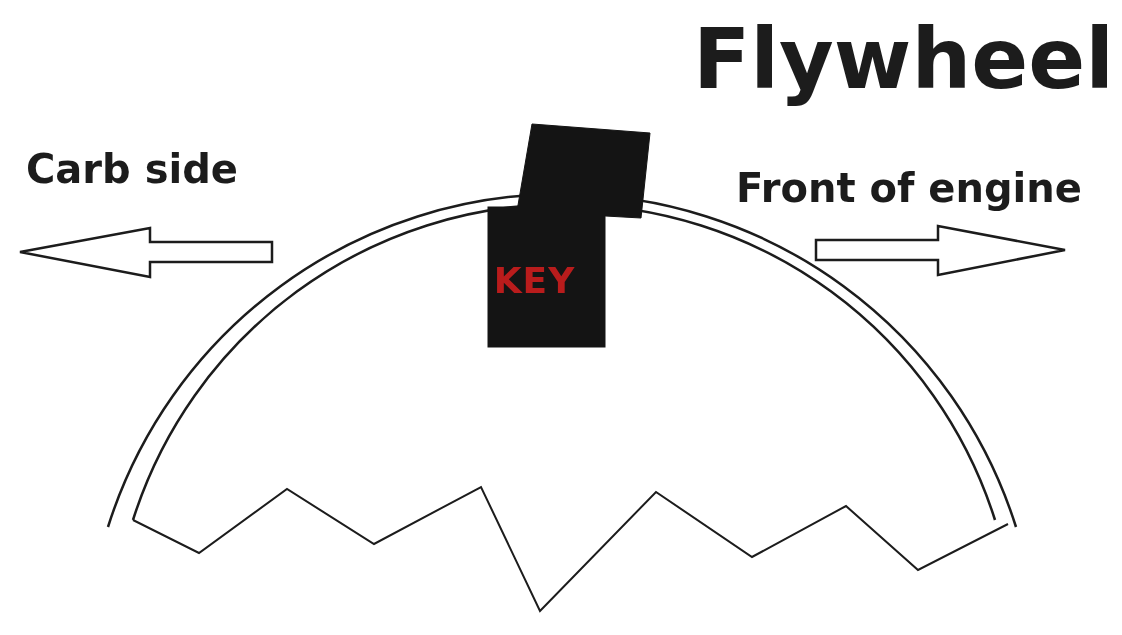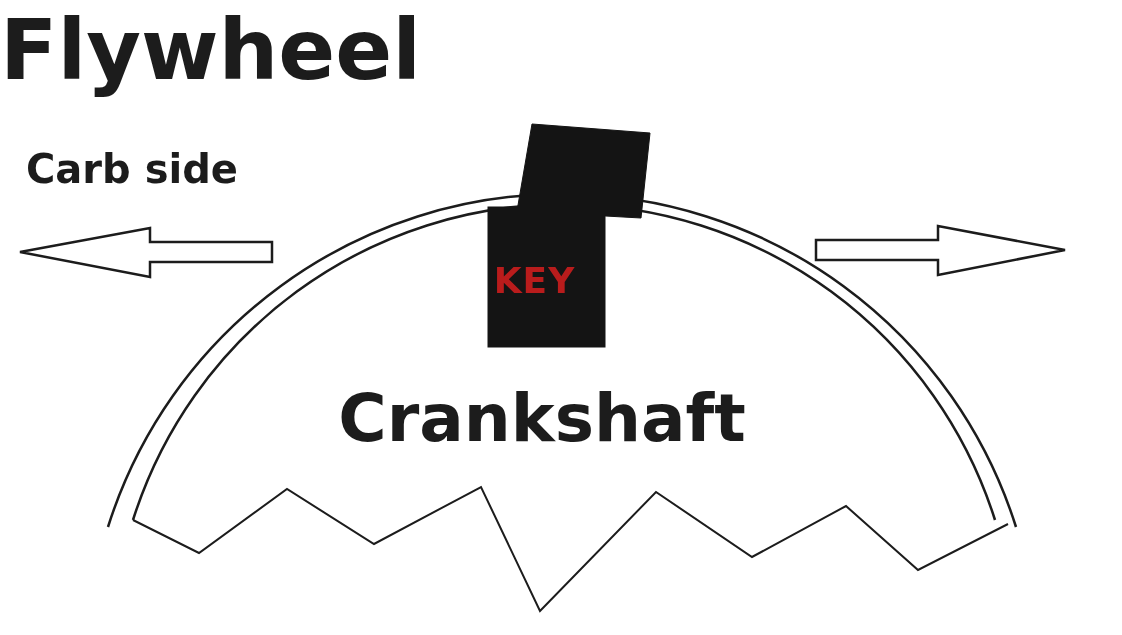--- a/index.html
+++ b/index.html
@@ -24,24 +24,24 @@
   }
   .label {
     position: absolute;
     color: #1c1c1c;
     font-weight: 700;
     line-height: 1;
     white-space: nowrap;
     letter-spacing: 0px;
   }
   .title {
-    top: 8px;
+    top: 17px;
     left: 0;
     right: 8px;
-    text-align: left;
+    text-align: right;
     font-size: 84px;
   }
   .carb-side {
     left: 26px;
     top: 149px;
     font-size: 40px;
   }
   .front-engine {
     left: 736px;
     top: 168px;
@@ -83,18 +83,18 @@
 
     <path d="M 20 252 L 150 228 L 150 242 L 272 242 L 272 262 L 150 262 L 150 277 Z" fill="#ffffff" stroke="#1c1c1c" stroke-width="2.5" stroke-linejoin="miter"></path>
 
     <path d="M 1065 250 L 938 226 L 938 240 L 816 240 L 816 260 L 938 260 L 938 275 Z" fill="#ffffff" stroke="#1c1c1c" stroke-width="2.5" stroke-linejoin="miter"></path>
   </svg>
 
   <div class="label title">Flywheel</div>
 
   <div class="label carb-side">Carb side</div>
 
+  <div class="label front-engine">Front of engine</div>
 
-  <div class="label crankshaft">Crankshaft</div>
 
   <div class="label key-label">KEY</div>
 
 </div>
 
 </body></html>

